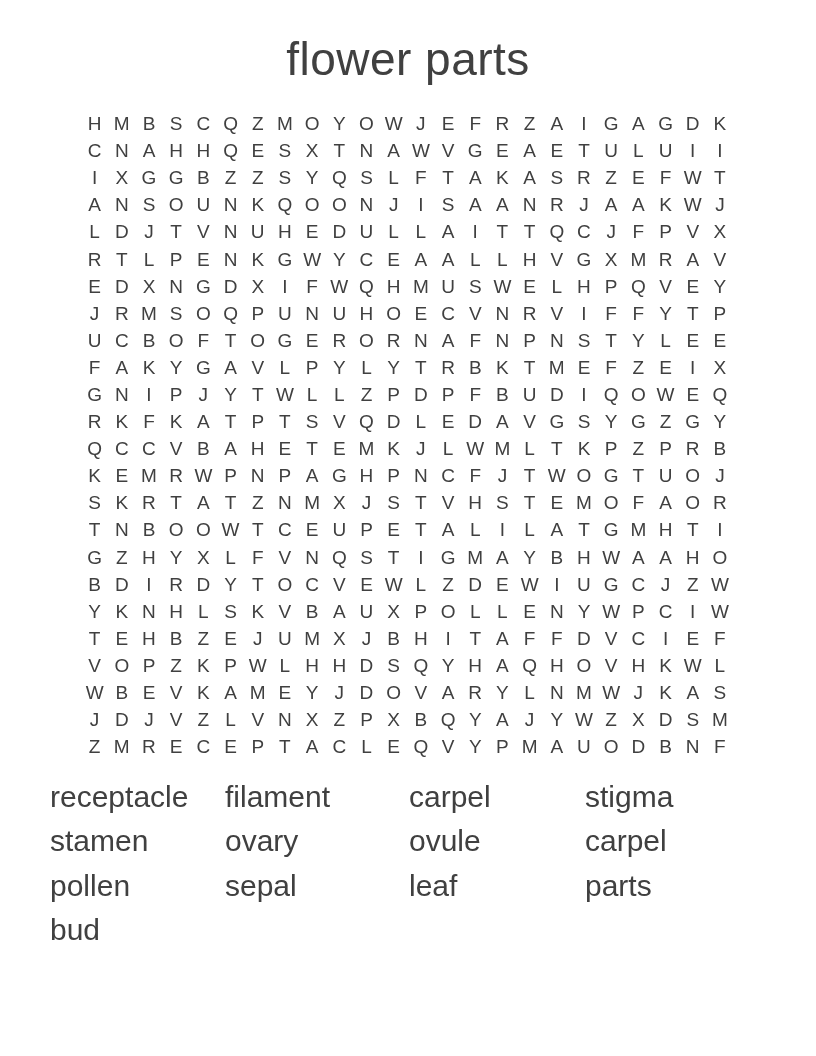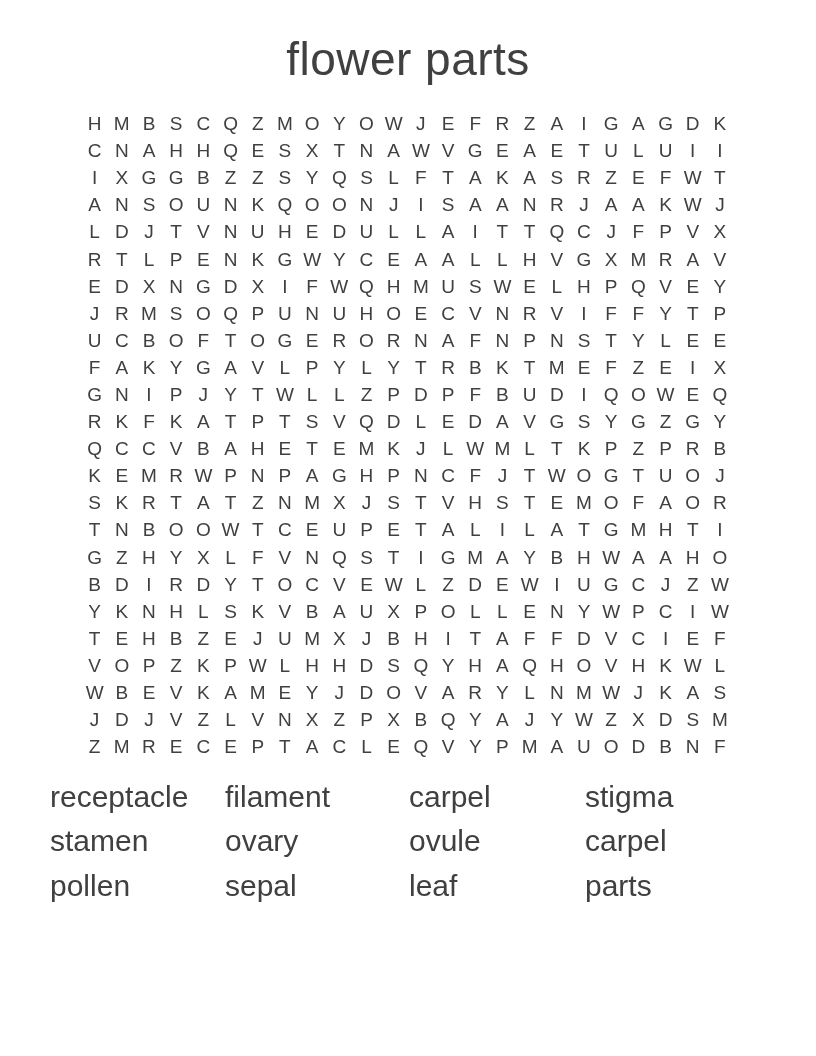--- a/index.html
+++ b/index.html
@@ -647,14 +647,15 @@
       <div class="word">carpel</div>
       <div class="word">stigma</div>
       <div class="word">stamen</div>
       <div class="word">ovary</div>
       <div class="word">ovule</div>
       <div class="word">carpel</div>
       <div class="word">pollen</div>
       <div class="word">sepal</div>
       <div class="word">leaf</div>
       <div class="word">parts</div>
+      <div class="word">bud</div>
     </div>
 </div>
 
 </body></html>

